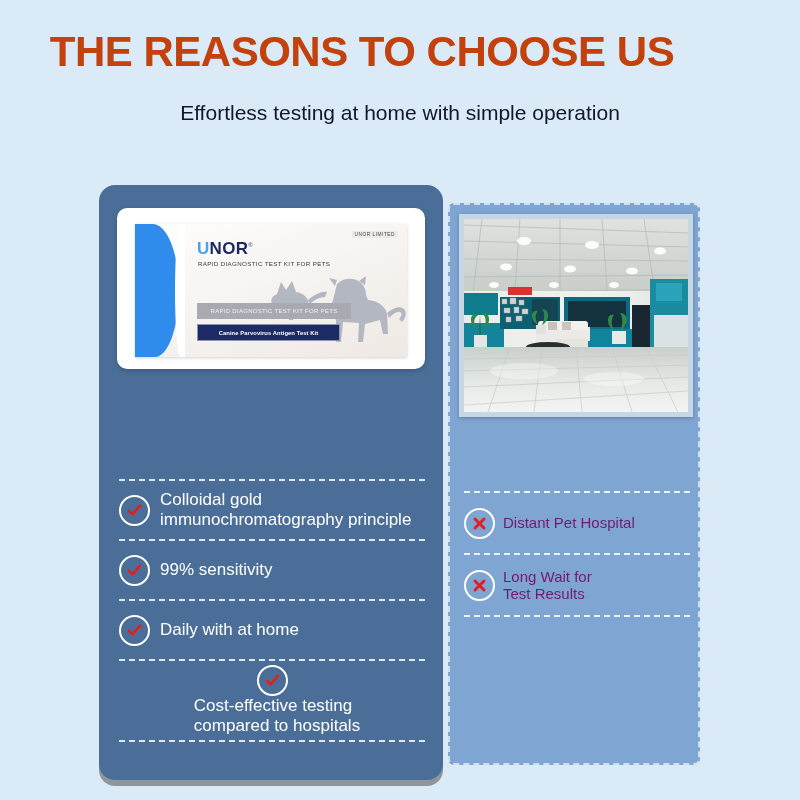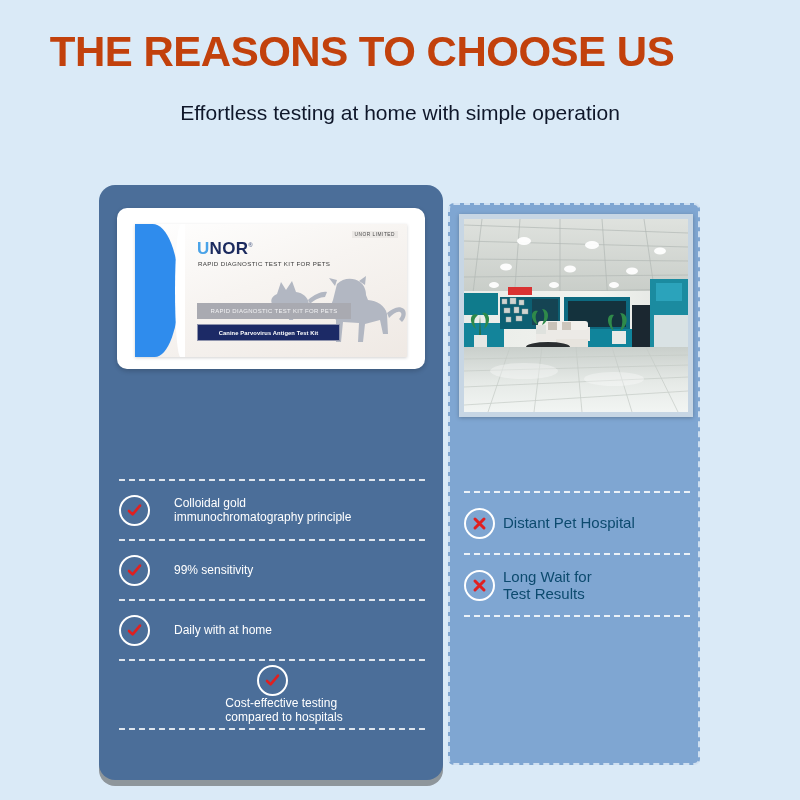--- a/index.html
+++ b/index.html
@@ -103,32 +103,32 @@
 
   
   .list-left{position:absolute;left:20px;top:294px;width:306px;}
   .row-l{
     position:relative;display:flex;align-items:center;
     border-top:2px dashed rgba(255,255,255,0.82);
     min-height:50px;padding:4px 0 4px 0;
   }
   .row-l:last-child{border-bottom:2px dashed rgba(255,255,255,0.82);flex-direction:column;}
   .row-l .txt{
-    color:#ffffff;font-size:12px;line-height:1.18;margin-left:24px;
+    color:#ffffff;font-size:17px;line-height:1.18;margin-left:10px;
   }
 
   .list-right{position:absolute;left:14px;top:286px;width:226px;}
   .row-r{
     position:relative;display:flex;align-items:center;
     border-top:2px dashed rgba(255,255,255,0.85);
     min-height:52px;padding:4px 0;
   }
   .row-r:last-child{border-bottom:2px dashed rgba(255,255,255,0.85);}
   .row-r .txt{
-    color:#0c4a6e;font-size:15px;line-height:1.15;margin-left:8px;
+    color:#701a75;font-size:15px;line-height:1.15;margin-left:8px;
   }
 
   .icon-circle{
     flex:0 0 auto;width:27px;height:27px;border-radius:50%;
     border:2px solid #ffffff;background:transparent;
     display:flex;align-items:center;justify-content:center;
   }
   .icon-circle svg{display:block;}
 </style>
 </head>

